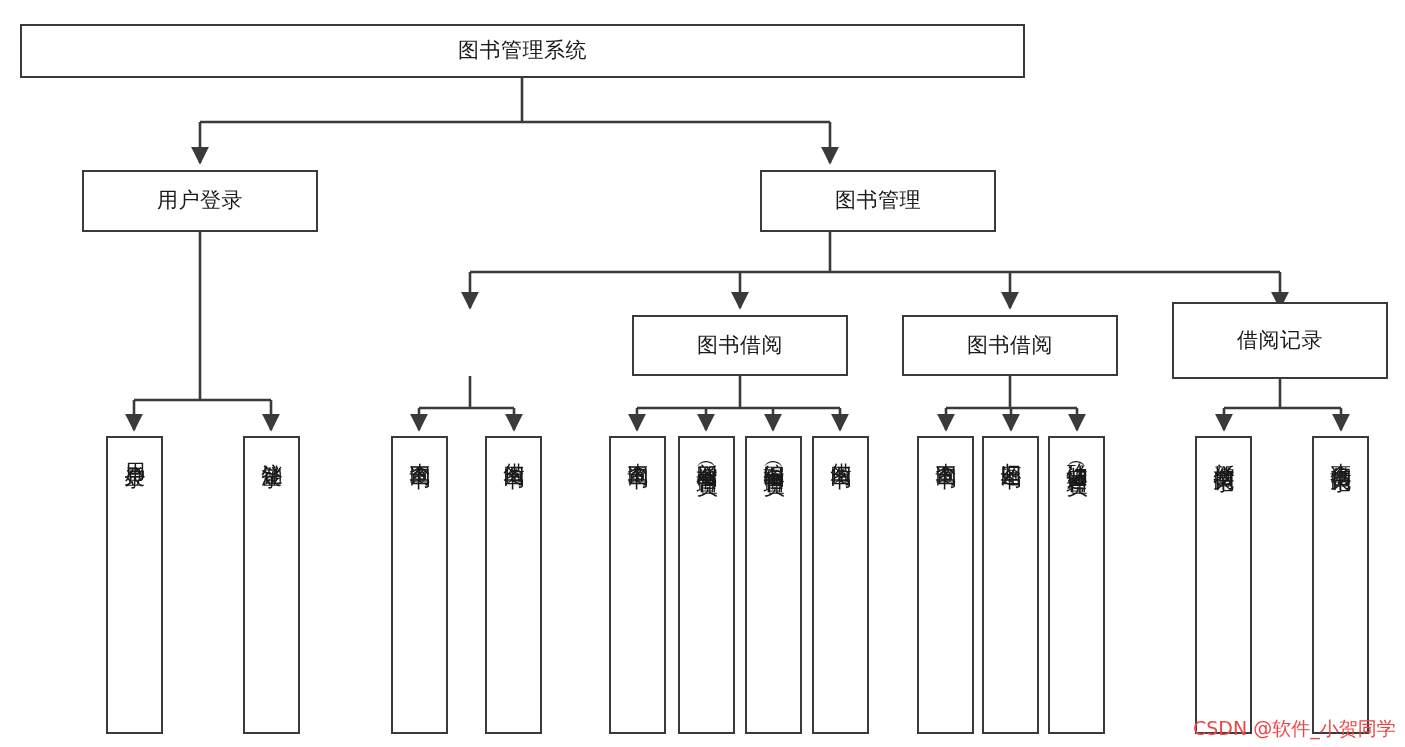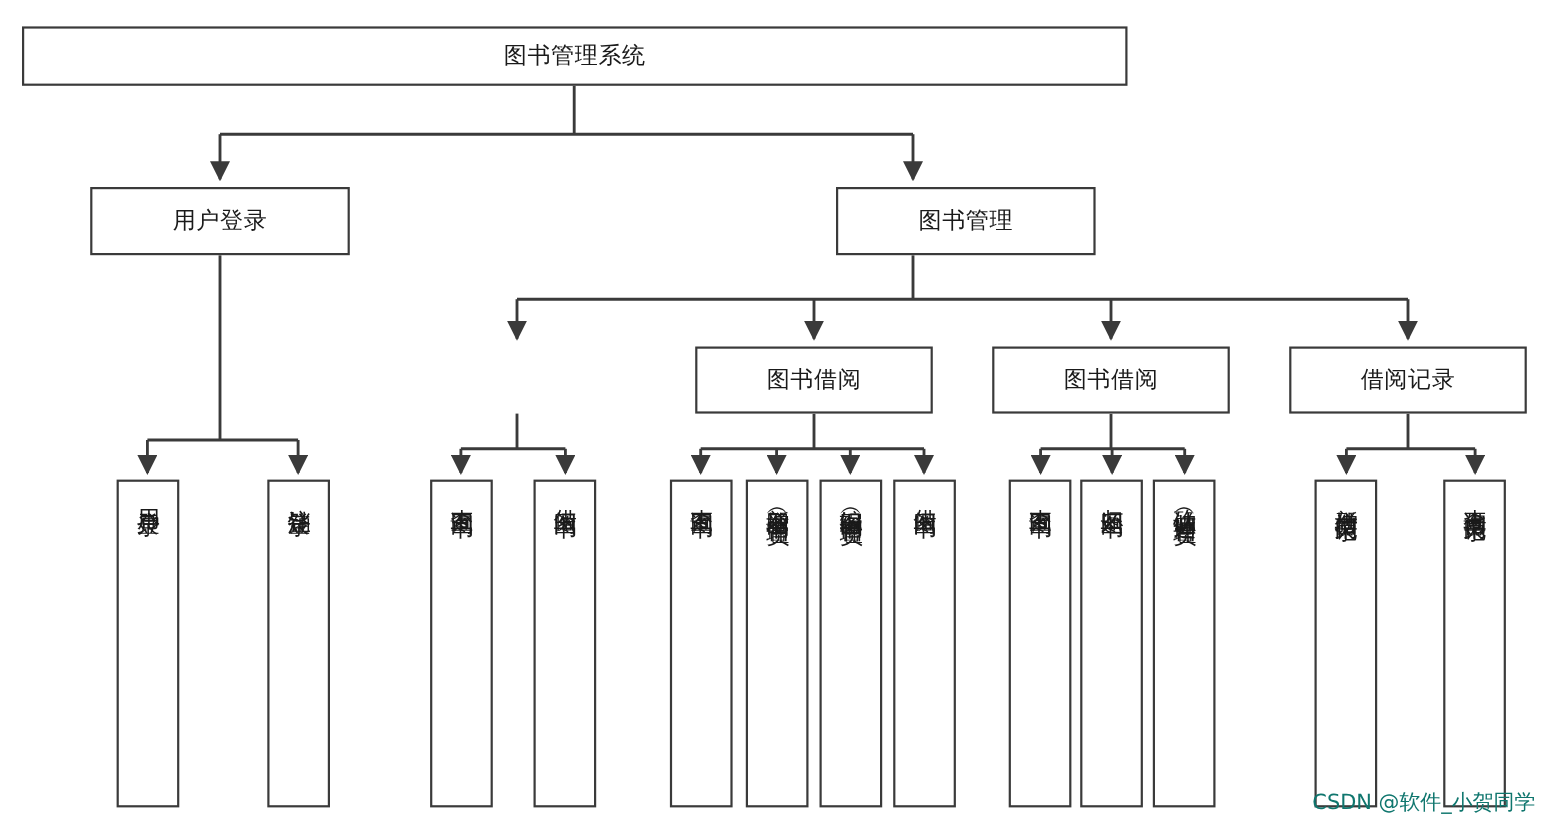--- a/index.html
+++ b/index.html
@@ -51,21 +51,21 @@
   }
   .node.vert .label {
     writing-mode: vertical-rl;
     text-orientation: upright;
     font-size: 21px;
     letter-spacing: 2px;
     line-height: 1.0;
   }
   .watermark {
     position: absolute;
-    color: #0f766e;
+    color: #ef4444;
     font-size: 19px;
     white-space: nowrap;
     z-index: 3;
     pointer-events: none;
   }
 </style>
 </head>
 <body>
 
 <div id="canvas">
@@ -130,21 +130,21 @@
   <div class="node horiz" style="left:712px; top:170px; width:236px; height:62px;margin-left:48px;">
     <span class="label">图书管理</span>
   </div>
 
   <div class="node horiz" style="left:632px; top:315px; width:216px; height:61px;">
     <span class="label">图书借阅</span>
   </div>
   <div class="node horiz" style="left:902px; top:315px; width:216px; height:61px;">
     <span class="label">图书借阅</span>
   </div>
-  <div class="node horiz" style="left:1172px; top:315px; width:216px; height:61px;">
+  <div class="node horiz" style="left:1172px; top:302px; width:216px; height:77px;">
     <span class="label">借阅记录</span>
   </div>
 
   <div class="node vert" style="left:106px; top:436px; width:57px; height:298px;">
     <span class="label">用户登录</span>
   </div>
   <div class="node vert" style="left:243px; top:436px; width:57px; height:298px;">
     <span class="label">注销登录</span>
   </div>
 

